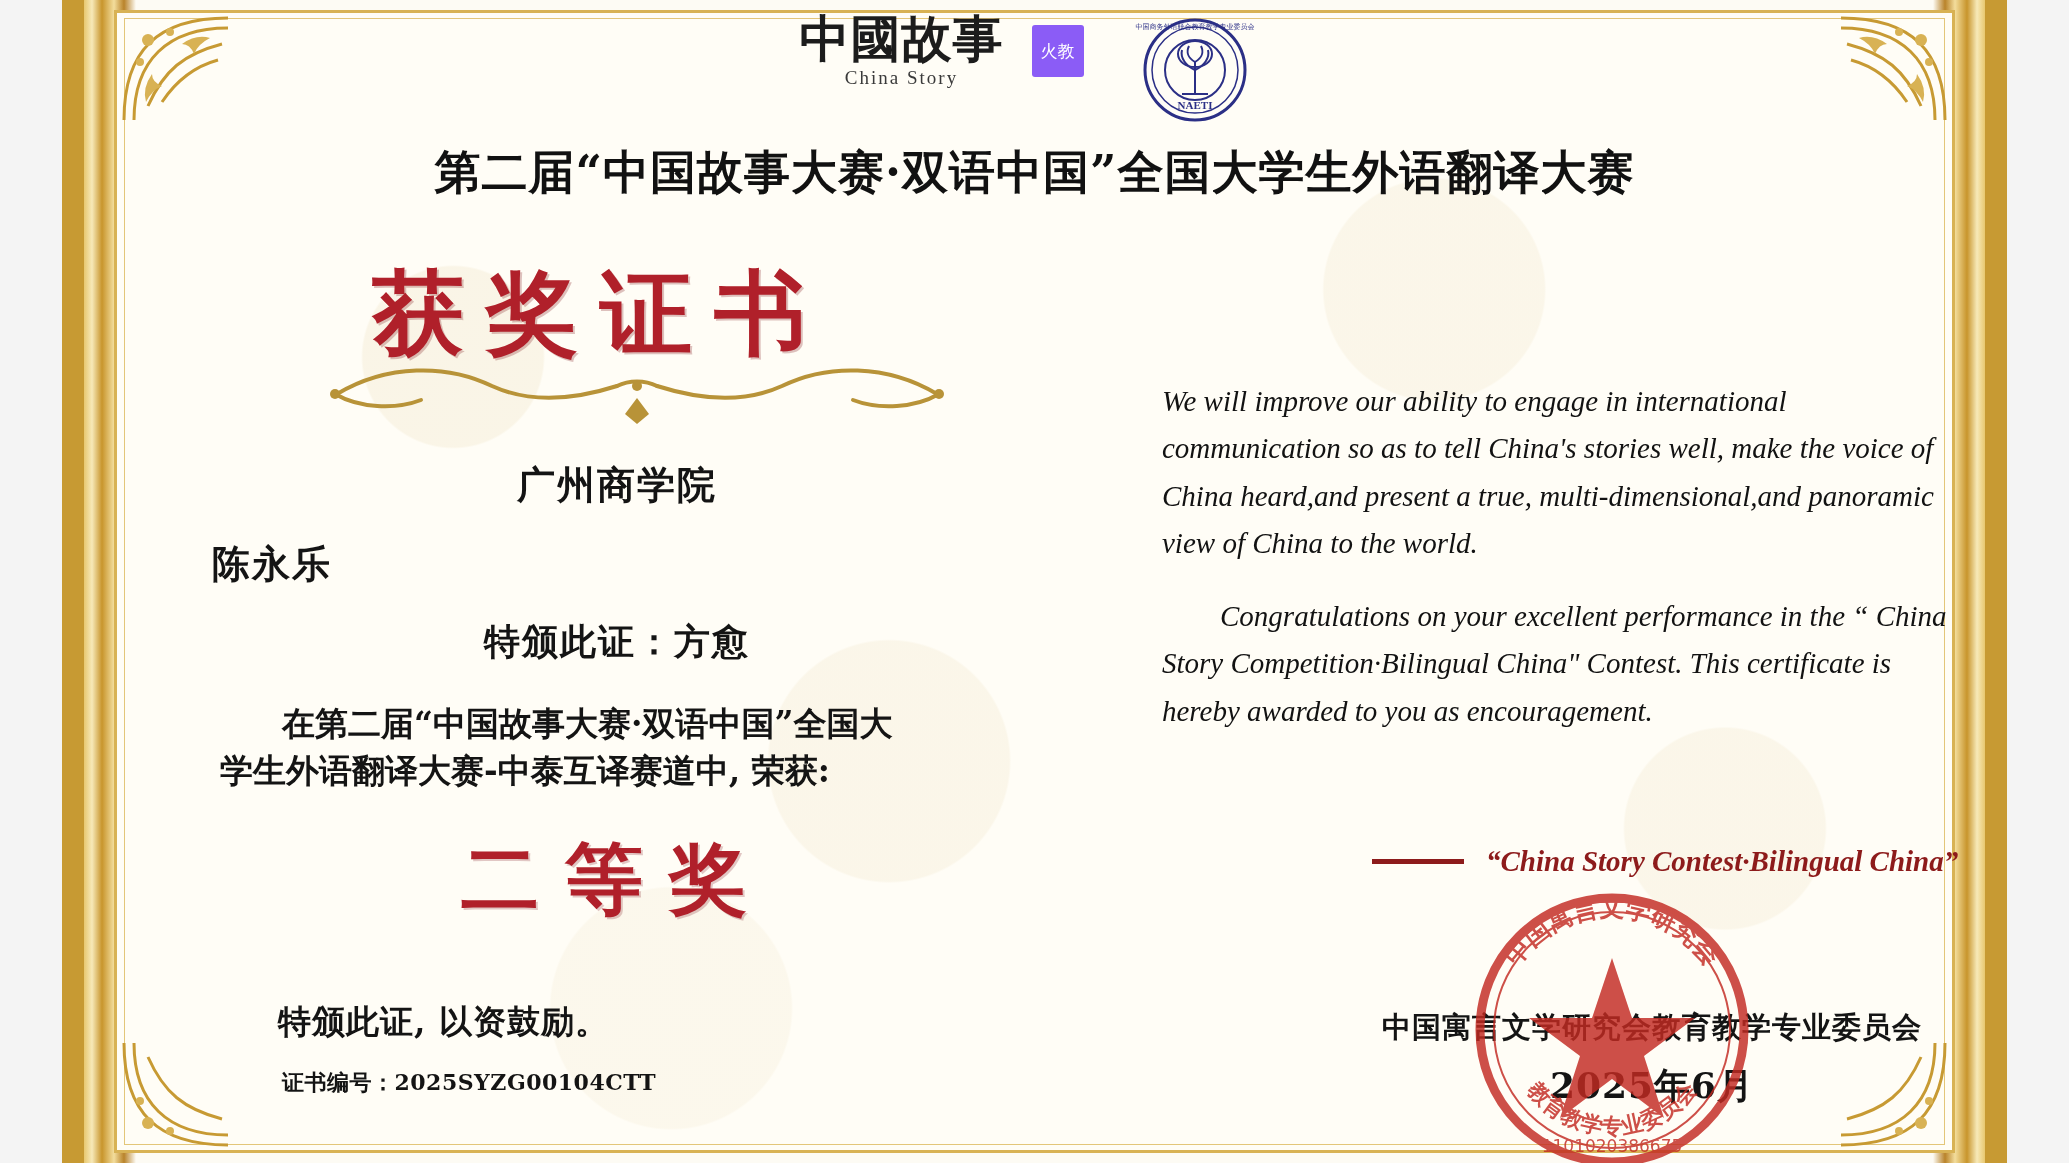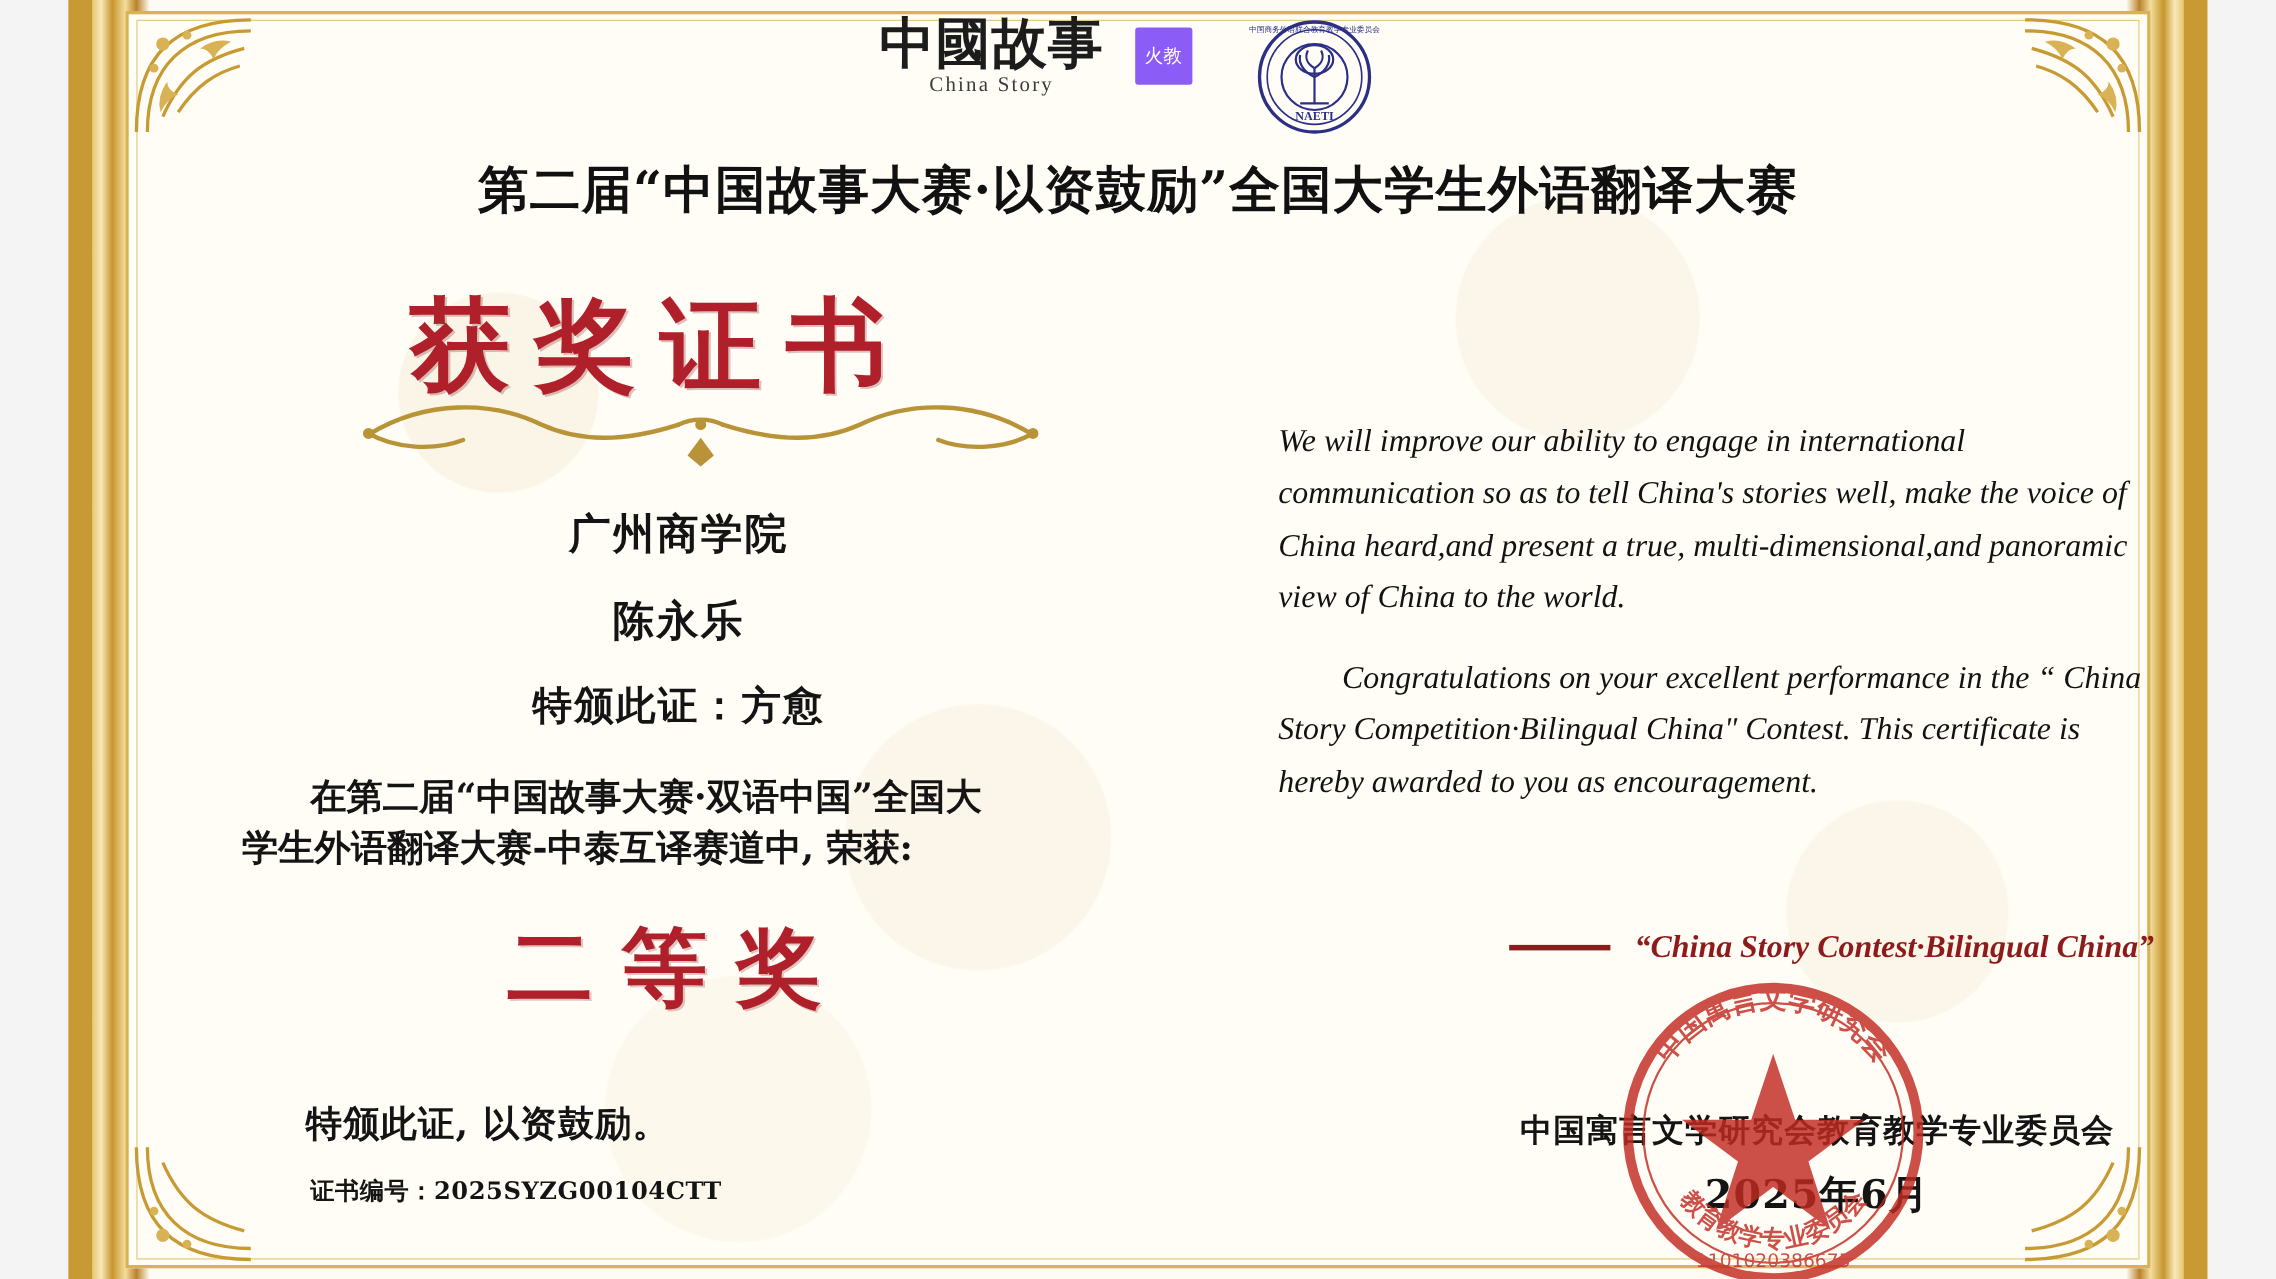--- a/index.html
+++ b/index.html
@@ -202,21 +202,20 @@
     color: #141414;
   }
   .school {
     text-align: center;
     font-size: 38px;
     font-weight: 700;
     margin-bottom: 28px;
     letter-spacing: 2px;
   }
   .student {
-    text-align: center;
     font-size: 38px;
     font-weight: 700;
     margin-bottom: 28px;
     letter-spacing: 2px;
   }
   .advisor {
     text-align: center;
     font-size: 36px;
     font-weight: 700;
     margin-bottom: 34px;
@@ -444,21 +443,21 @@
           <path d="M62 80 h26" stroke="#2b2f86" stroke-width="2"></path>
           <text x="75" y="95" text-anchor="middle" font-family="Liberation Serif, serif" font-size="11" font-weight="bold" fill="#2b2f86">NAETI</text>
 
           <g fill="#2b2f86" font-family="DejaVu Sans, sans-serif" font-size="7">
             <text x="75" y="15" text-anchor="middle">中国商务外语联合教育教学专业委员会</text>
           </g>
         </svg>
       </div>
     </div>
 
-    <div class="main-title">第二届“中国故事大赛·以资鼓励”全国大学生外语翻译大赛</div>
+    <div class="main-title">第二届“中国故事大赛·双语中国”全国大学生外语翻译大赛</div>
 
     <div class="cert-word">获奖证书</div>
 
     <div class="flourish">
       <svg viewBox="0 0 640 70" xmlns="http://www.w3.org/2000/svg">
         <g fill="none" stroke="#b89338" stroke-width="4" stroke-linecap="round">
           <path d="M20 34 C 70 4, 130 4, 175 26 C 210 42, 250 42, 300 26"></path>
           <path d="M620 34 C 570 4, 510 4, 465 26 C 430 42, 390 42, 340 26"></path>
           <path d="M300 26 C 312 20, 328 20, 340 26"></path>
           <path d="M18 34 C 42 48, 78 50, 104 40"></path>

